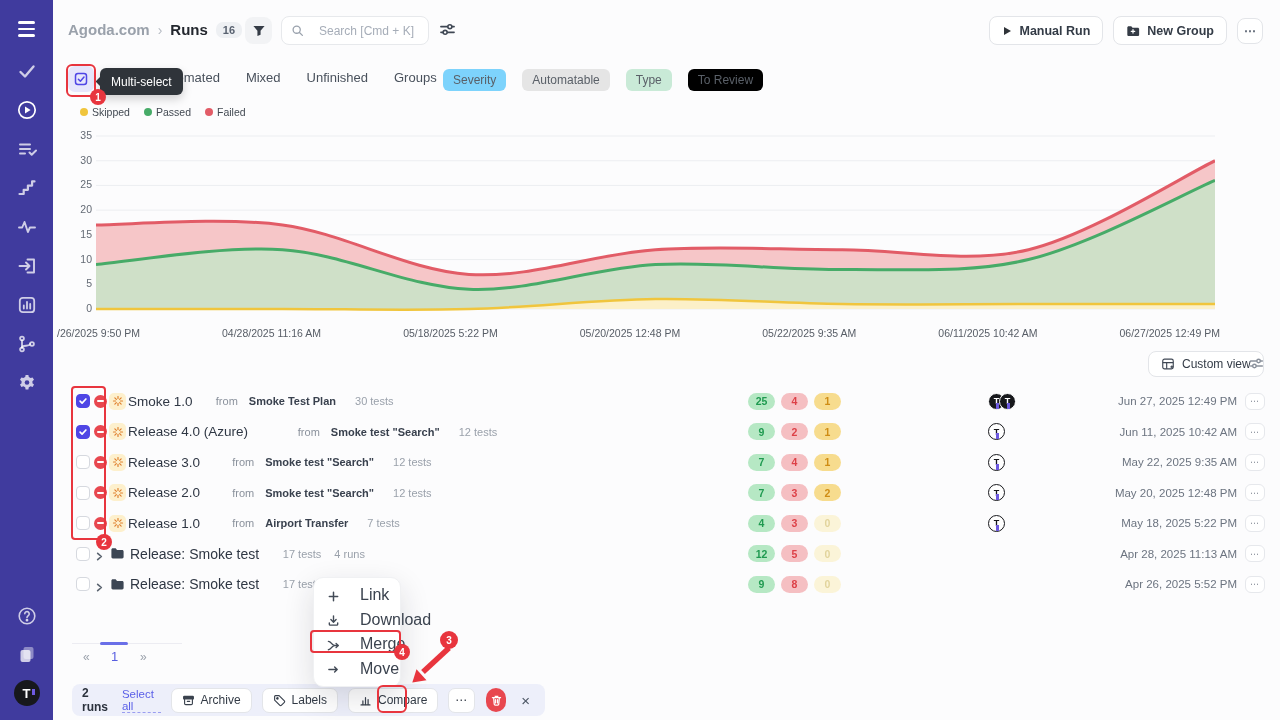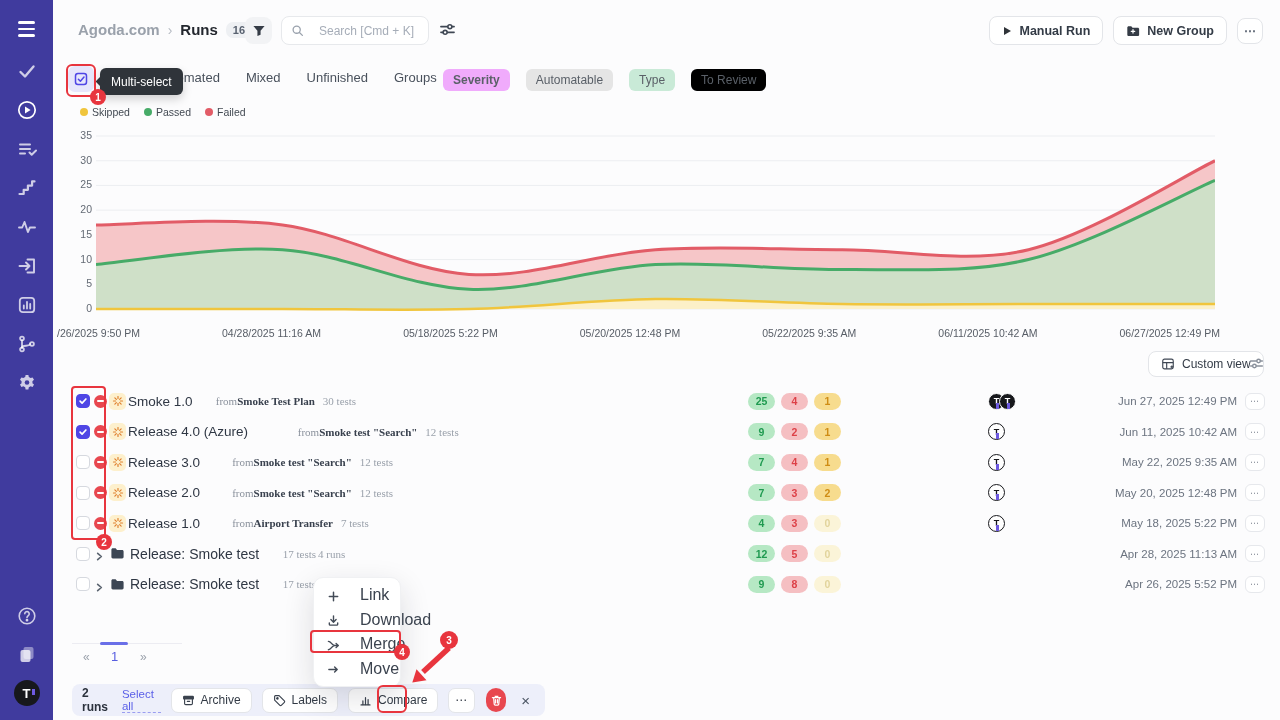--- a/index.html
+++ b/index.html
@@ -18,21 +18,21 @@
   .sb-bottom { margin-top:auto; display:flex; flex-direction:column; align-items:center; padding-bottom:14px; }
   .sb-bottom .sb-icon { margin-top:18px; }
   .sb-logo { width:26px; height:26px; border-radius:50%; background:#17181c; color:#fff; font-weight:700;
              font-size:13px; display:flex; align-items:center; justify-content:center; margin-top:16px; position:relative; }
   .sb-logo b::after, .avatar b::after { content:""; position:absolute; width:3px; height:6px; background:#6e5ae0; right:5px; top:9px; }
 
   
   .content { position:relative; margin-left:53px; width:1227px; height:720px; }
 
   
-  .breadcrumb { position:absolute; left:25px; top:21px; display:flex; align-items:center; gap:8px; font-size:15px; }
+  .breadcrumb { position:absolute; left:15px; top:21px; display:flex; align-items:center; gap:8px; font-size:15px; }
   .bc-project { color:#9aa1ab; font-weight:600; }
   .bc-sep { color:#b5bac2; font-size:14px; }
   .bc-page { color:#23272e; font-weight:700; }
   .bc-count { background:#eef0f3; color:#596270; font-size:11px; font-weight:600; padding:2px 7px; border-radius:7px; }
   .filter-btn { position:absolute; left:192px; top:17px; width:27px; height:27px; background:#f2f3f5;
                 border-radius:8px; display:flex; align-items:center; justify-content:center; cursor:pointer; }
   .search { position:absolute; left:228px; top:16px; width:148px; height:29px; border:1px solid #e7e9ec; background:#fff;
             border-radius:8px; display:flex; align-items:center; padding:0 9px; gap:15px; }
   .search input { border:none; outline:none; width:100%; font-size:12px; color:#49515c; background:transparent; font-family:inherit; }
   .search input::placeholder { color:#a6adb8; }
@@ -79,21 +79,21 @@
   .cb.on { background:#4f46e5; border-color:#4f46e5; }
   .cb svg { width:10px; height:10px; }
   .minus { position:absolute; left:22px; width:13px; height:13px; border-radius:50%; background:#e8474f; cursor:pointer; display:flex; align-items:center; justify-content:center; }
   .minus i { width:7px; height:2px; background:#fff; border-radius:1px; }
   .spark { position:absolute; left:37px; width:17px; height:17px; border-radius:5px; background:#fdf0cd; display:flex; align-items:center; justify-content:center; }
   .spark svg { width:12px; height:12px; }
   .chev { position:absolute; left:22px; width:11px; height:11px; color:#5b6470; cursor:pointer; }
   .folder-ic { position:absolute; left:38px; width:15px; height:15px; }
   .rname { position:absolute; left:56px; font-size:13.5px; font-weight:500; color:#2f3744; cursor:pointer; white-space:nowrap; }
   .gname { left:58px; }
-  .rmeta { position:absolute; display:flex; align-items:flex-start; gap:0; white-space:nowrap;font-family:Liberation Serif, serif; }
+  .rmeta { position:absolute; display:flex; align-items:flex-start; gap:11px; white-space:nowrap; }
   .rfrom { font-size:11px; color:#8a919c; }
   .rsource { font-size:11px; font-weight:700; color:#39414e; }
   .rtests { font-size:11px; color:#9aa1ab; margin-left:8px; }
   .badges { position:absolute; left:676px; display:flex; gap:6px; }
   .badge { min-width:27px; height:17px; border-radius:9px; font-size:10.5px; font-weight:700; display:flex; align-items:center; justify-content:center; padding:0 7px; }
   .b-green { background:#b6e8c4; color:#1f9a50; }
   .b-red { background:#f5bfc2; color:#dd4047; }
   .b-yellow { background:#f7dc8e; color:#cf8d15; }
   .b-muted { background:#fbf4d8; color:#e2d49c; }
   .avatars { position:absolute; left:916px; display:flex; }
@@ -283,21 +283,21 @@
         </svg>
     </span>
   </div>
   <div class="tabs" id="tabs">
       <span class="tab">Automated</span>
       <span class="tab">Mixed</span>
       <span class="tab">Unfinished</span>
       <span class="tab">Groups</span>
     </div>
   <div class="attr-badges" id="attr-badges">
-      <span class="attr-badge" style="background: #f0abfc; font-weight: bold;">Severity</span>
+      <span class="attr-badge" style="background: #7dd3fc;">Severity</span>
       <span class="attr-badge" style="background: #e5e5e5;">Automatable</span>
       <span class="attr-badge" style="background: rgb(201, 234, 215);">Type</span>
       <span class="attr-badge" style="background: #000000;">To Review</span>
     </div>
   <div class="tooltip">Multi-select</div>
 
   <div class="legend" id="legend">
       <span class="legend-item">
         <span class="legend-dot" style="background:#f0c53d"></span>
         <span>Skipped</span>

